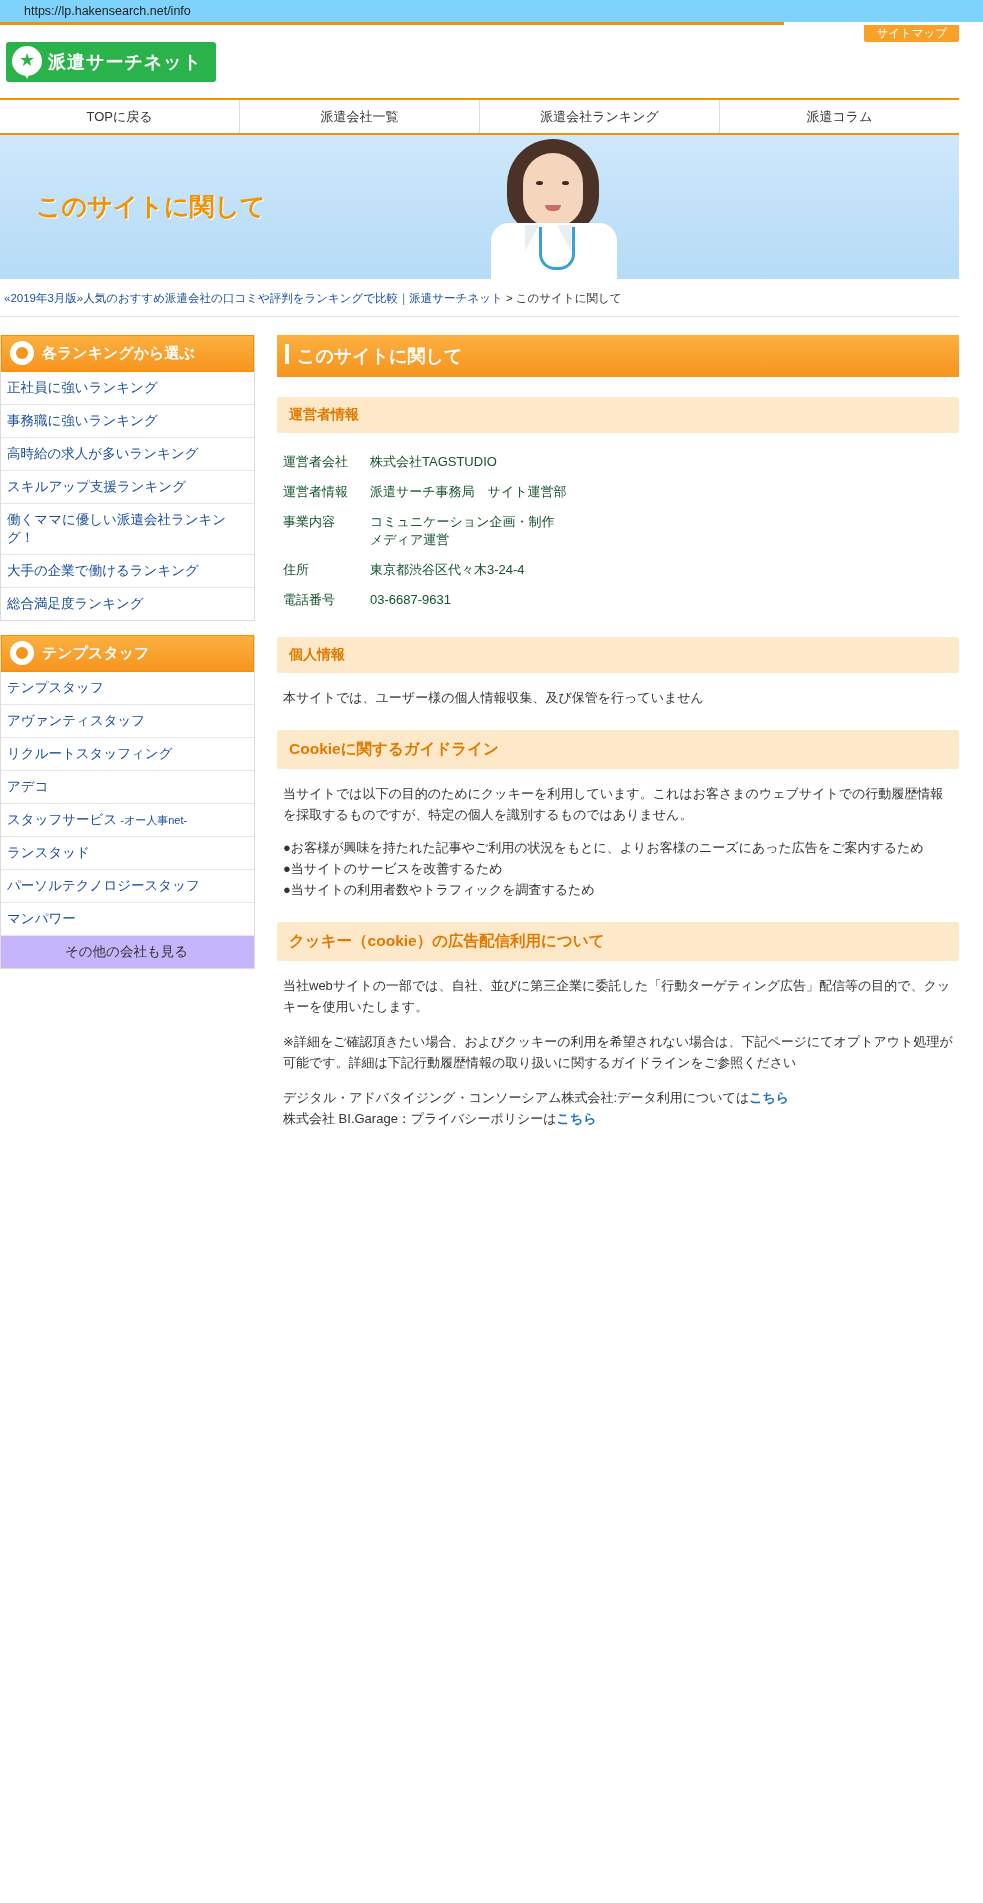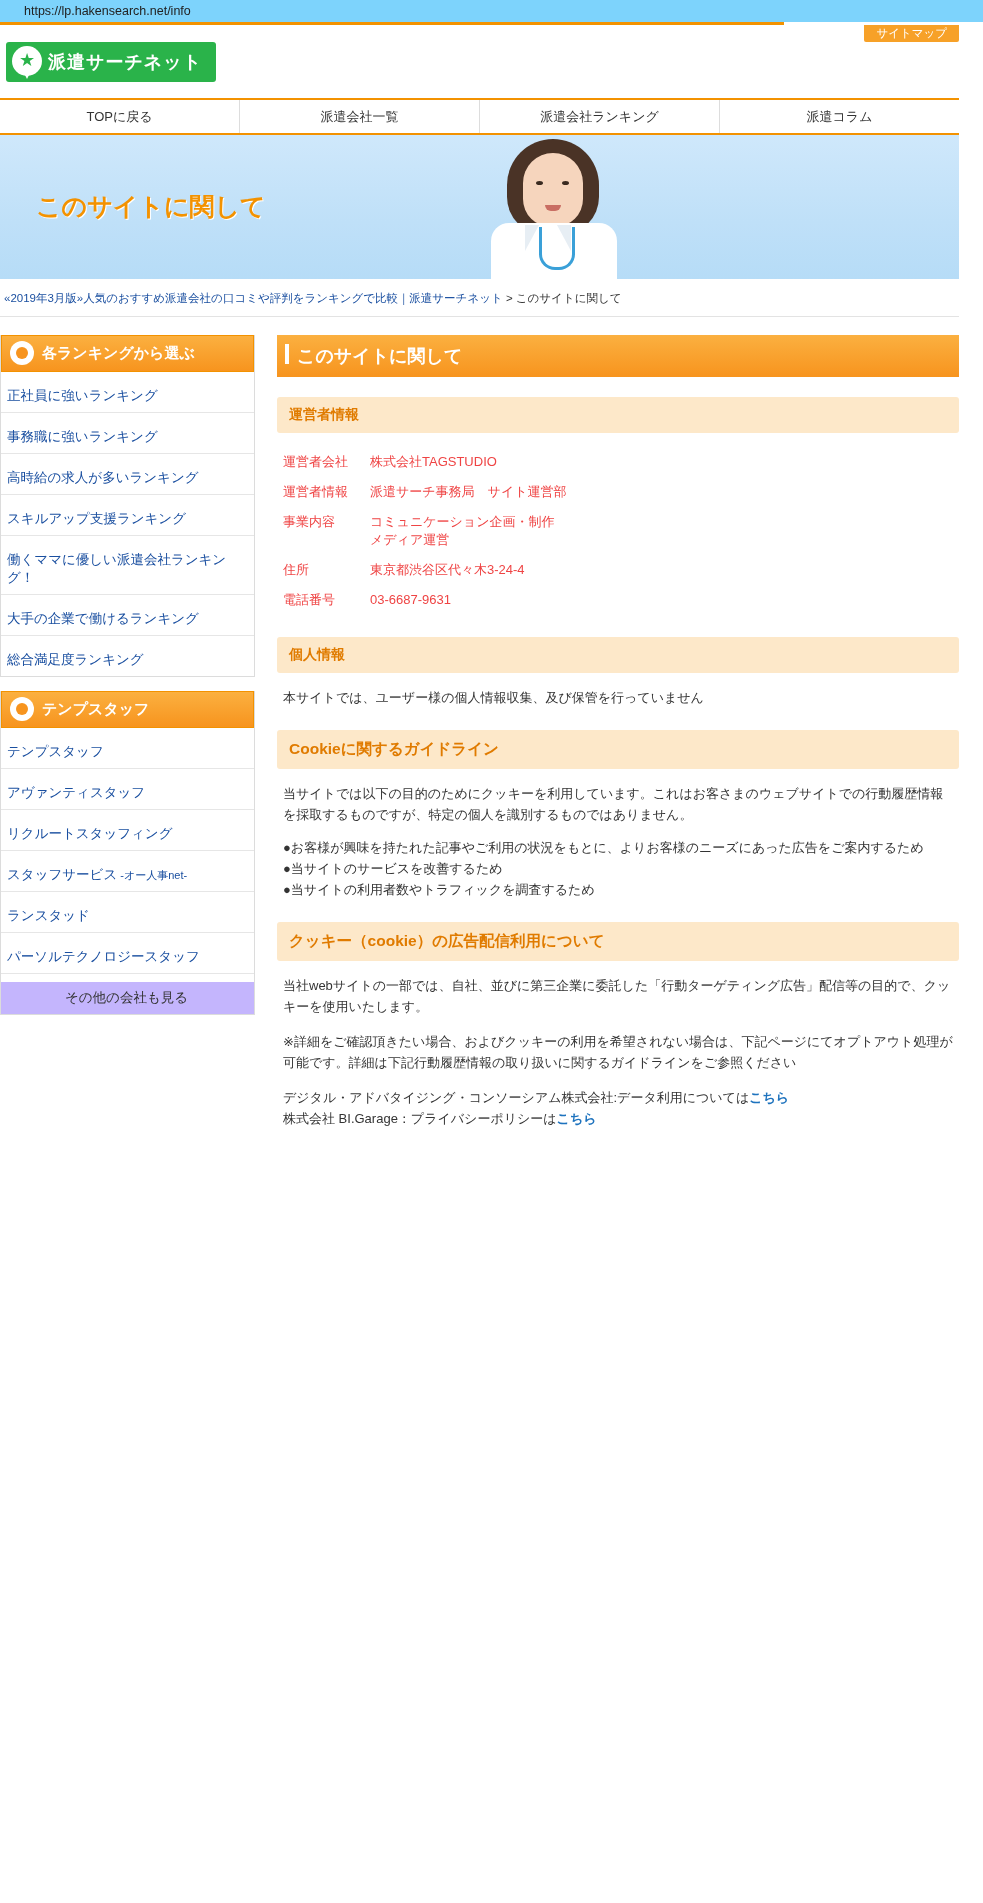--- a/index.html
+++ b/index.html
@@ -257,21 +257,20 @@
   .side-item {
     display: block;
     font-size: 13.5px;
     color: #1a4fa0;
     padding: 7px 8px 7px 6px;
     border-bottom: 1px solid #e6e6e6;
     text-decoration: none;
     line-height: 18px;
     background: #fff;
     cursor: pointer;
-    margin-top: 8px;
   }
   .side-item:last-child { border-bottom: none; }
   .side-item.center { text-align: center; color: #333; background: #c4b5fd; }
   .side-item .sub { font-size: 11px; }
   
   .page-title {
     background: linear-gradient(to bottom, #fbb040 0%, #f7941e 100%);
     color: #ffffff;
     font-size: 18px;
     font-weight: bold;
@@ -293,21 +292,21 @@
     font-weight: bold;
     padding: 9px 12px;
     border-radius: 3px;
     margin: 22px 0 14px 0;
   }
   .sec-head.first { margin-top: 0; }
   .sec-head.big { font-size: 15.5px; }
   table.info {
     border-collapse: collapse;
     font-size: 13px;
-    color: #ef4444;
+    color: #14532d;
     margin-left: 6px;
   }
   table.info th {
     text-align: left;
     font-weight: normal;
     vertical-align: top;
     padding: 6px 22px 6px 0;
     white-space: nowrap;
   }
   table.info td {
@@ -395,23 +394,25 @@
         </div>
 
         <div class="side-box">
           <div class="side-head">
             <span class="badge"></span>
             <span>テンプスタッフ</span>
           </div>
           <a class="side-item"><span>テンプスタッフ</span></a>
           <a class="side-item"><span>アヴァンティスタッフ</span></a>
           <a class="side-item"><span>リクルートスタッフィング</span></a>
+          <a class="side-item"><span>アデコ</span></a>
           <a class="side-item"><span>スタッフサービス</span><span class="sub"> -オー人事net-</span></a>
           <a class="side-item"><span>ランスタッド</span></a>
           <a class="side-item"><span>パーソルテクノロジースタッフ</span></a>
+          <a class="side-item"><span>マンパワー</span></a>
           <a class="side-item center">その他の会社も見る</a>
         </div>
 
       </div>
 
       <div class="content">
 
         <div class="page-title">このサイトに関して</div>
 
         <div class="sec-head first">運営者情報</div>

